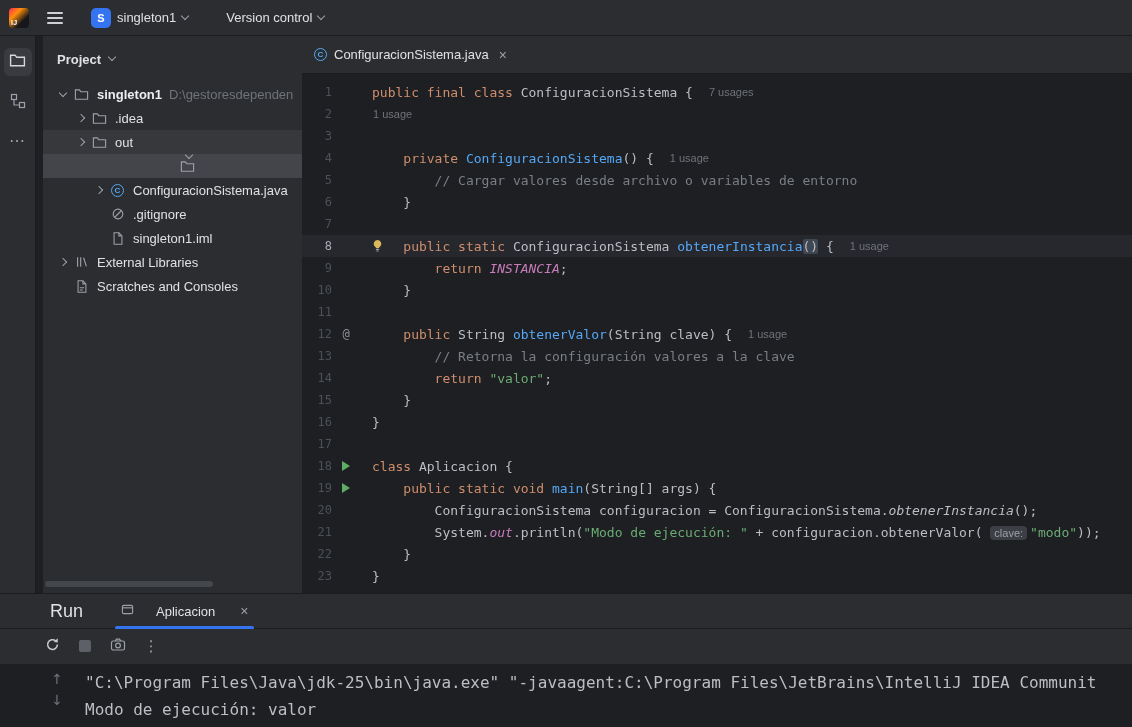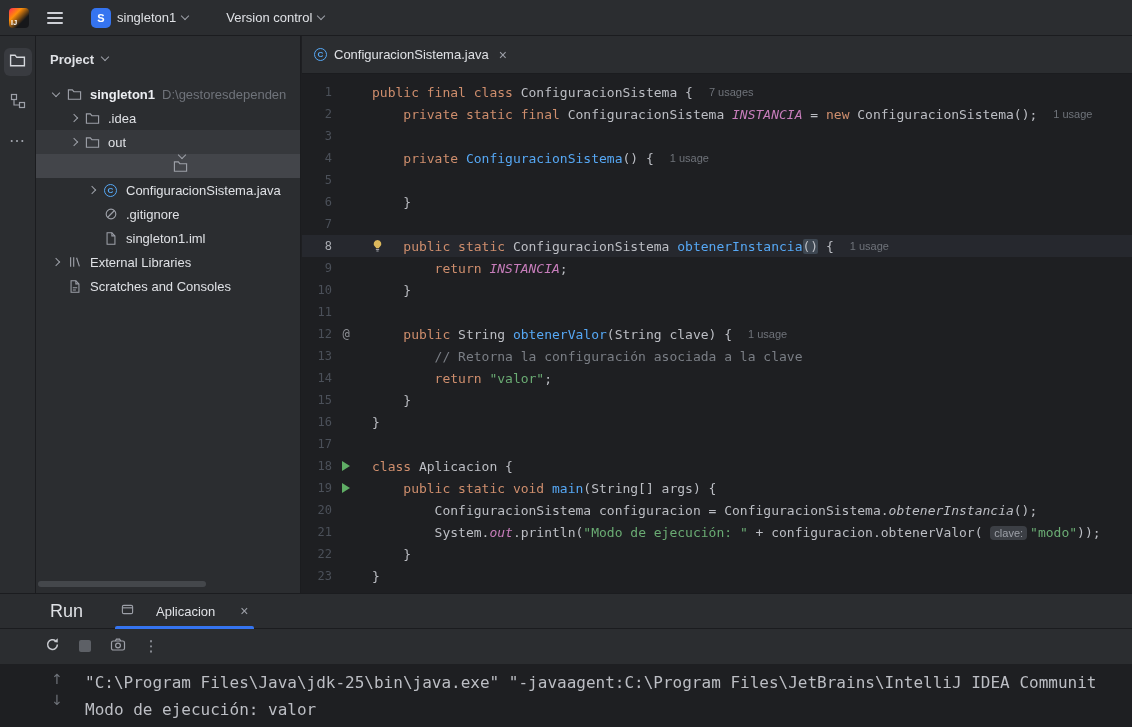--- a/index.html
+++ b/index.html
@@ -26,21 +26,21 @@
 
   
   .leftstrip{position:absolute;top:36px;left:0;width:36px;height:557px;background:#2b2d30;
     border-right:1px solid #1b1c1f;display:flex;flex-direction:column;align-items:center;}
   .stripbtn{background:none;border:0;width:28px;height:28px;display:flex;align-items:center;
     justify-content:center;border-radius:6px;margin-top:12px;color:#9da0a8;font-size:15px;padding:0;}
   .stripbtn.active{background:#393b40;}
   .stripbtn.dots{font-size:16px;letter-spacing:1px;margin-top:10px;}
 
   
-  .project{position:absolute;top:36px;left:36px;width:265px;height:557px;background:#2b2d30;
+  .project{position:absolute;top:36px;left:43px;width:265px;height:557px;background:#2b2d30;
     border-right:1px solid #1b1c1f;overflow:hidden;}
   .phead{height:46px;display:flex;align-items:center;gap:8px;padding-left:14px;color:#dfe1e5;
     font-size:13px;font-weight:600;}
   .tree{width:100%;}
   .trow{display:flex;align-items:center;height:24px;font-size:13px;color:#dfe1e5;
     white-space:nowrap;overflow:hidden;}
   .trow.sel{background:#43454a;flex-direction:column;}
   .trow.hov{background:#36383c;}
   .tlabel{flex:none;}
   .tlabel.bold{font-weight:600;color:#eceef2;}
@@ -257,37 +257,37 @@
     <div class="code">
         <div class="cline">
           <span class="lnum">1</span>
           <span class="gico"></span>
           <span class="ctext"><span class="tk-kw">public final class </span><span class="tk-d">ConfiguracionSistema {</span></span>
           <span class="uhint">7 usages</span>
         </div>
         <div class="cline">
           <span class="lnum">2</span>
           <span class="gico"></span>
-          <span class="ctext"><span class="tk-kw">    private static final </span><span class="tk-d">ConfiguracionSistema </span><span class="tk-cn">INSTANCIA</span><span class="tk-d"> = </span><span class="tk-kw">new</span><span class="tk-d"> ConfiguracionSistema();</span></span>
           <span class="uhint">1 usage</span>
         </div>
         <div class="cline">
           <span class="lnum">3</span>
           <span class="gico"></span>
           <span class="ctext"></span>
         </div>
         <div class="cline">
           <span class="lnum">4</span>
           <span class="gico"></span>
           <span class="ctext"><span class="tk-kw">    private </span><span class="tk-fn">ConfiguracionSistema</span><span class="tk-d">() {</span></span>
           <span class="uhint">1 usage</span>
         </div>
         <div class="cline">
           <span class="lnum">5</span>
           <span class="gico"></span>
+          <span class="ctext"><span class="tk-com">        // Cargar valores desde archivo o variables de entorno</span></span>
         </div>
         <div class="cline">
           <span class="lnum">6</span>
           <span class="gico"></span>
           <span class="ctext"><span class="tk-d">    }</span></span>
         </div>
         <div class="cline">
           <span class="lnum">7</span>
           <span class="gico"></span>
           <span class="ctext"></span>
@@ -322,21 +322,21 @@
           <span class="lnum">12</span>
           <span class="gico">
             <span class="g-at">@</span>
           </span>
           <span class="ctext"><span class="tk-kw">    public </span><span class="tk-d">String </span><span class="tk-fn">obtenerValor</span><span class="tk-d">(String clave) {</span></span>
           <span class="uhint">1 usage</span>
         </div>
         <div class="cline">
           <span class="lnum">13</span>
           <span class="gico"></span>
-          <span class="ctext"><span class="tk-com">        // Retorna la configuración asociada a la clave</span></span>
+          <span class="ctext"><span class="tk-com">        // Retorna la configuración valores a la clave</span></span>
         </div>
         <div class="cline">
           <span class="lnum">14</span>
           <span class="gico"></span>
           <span class="ctext"><span class="tk-kw">        return </span><span class="tk-str">"valor"</span><span class="tk-d">;</span></span>
         </div>
         <div class="cline">
           <span class="lnum">15</span>
           <span class="gico"></span>
           <span class="ctext"><span class="tk-d">    }</span></span>

